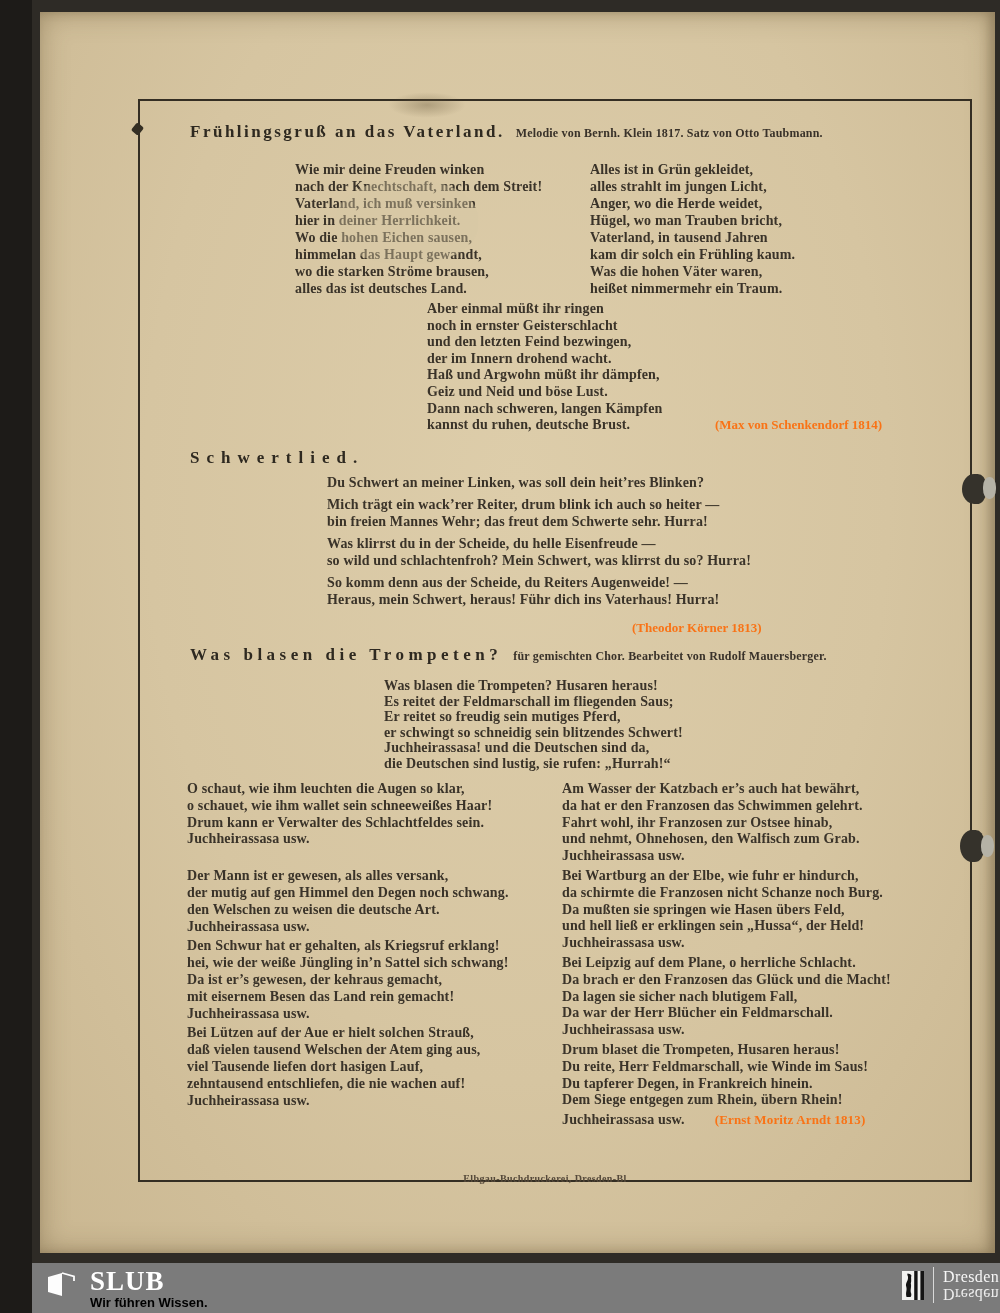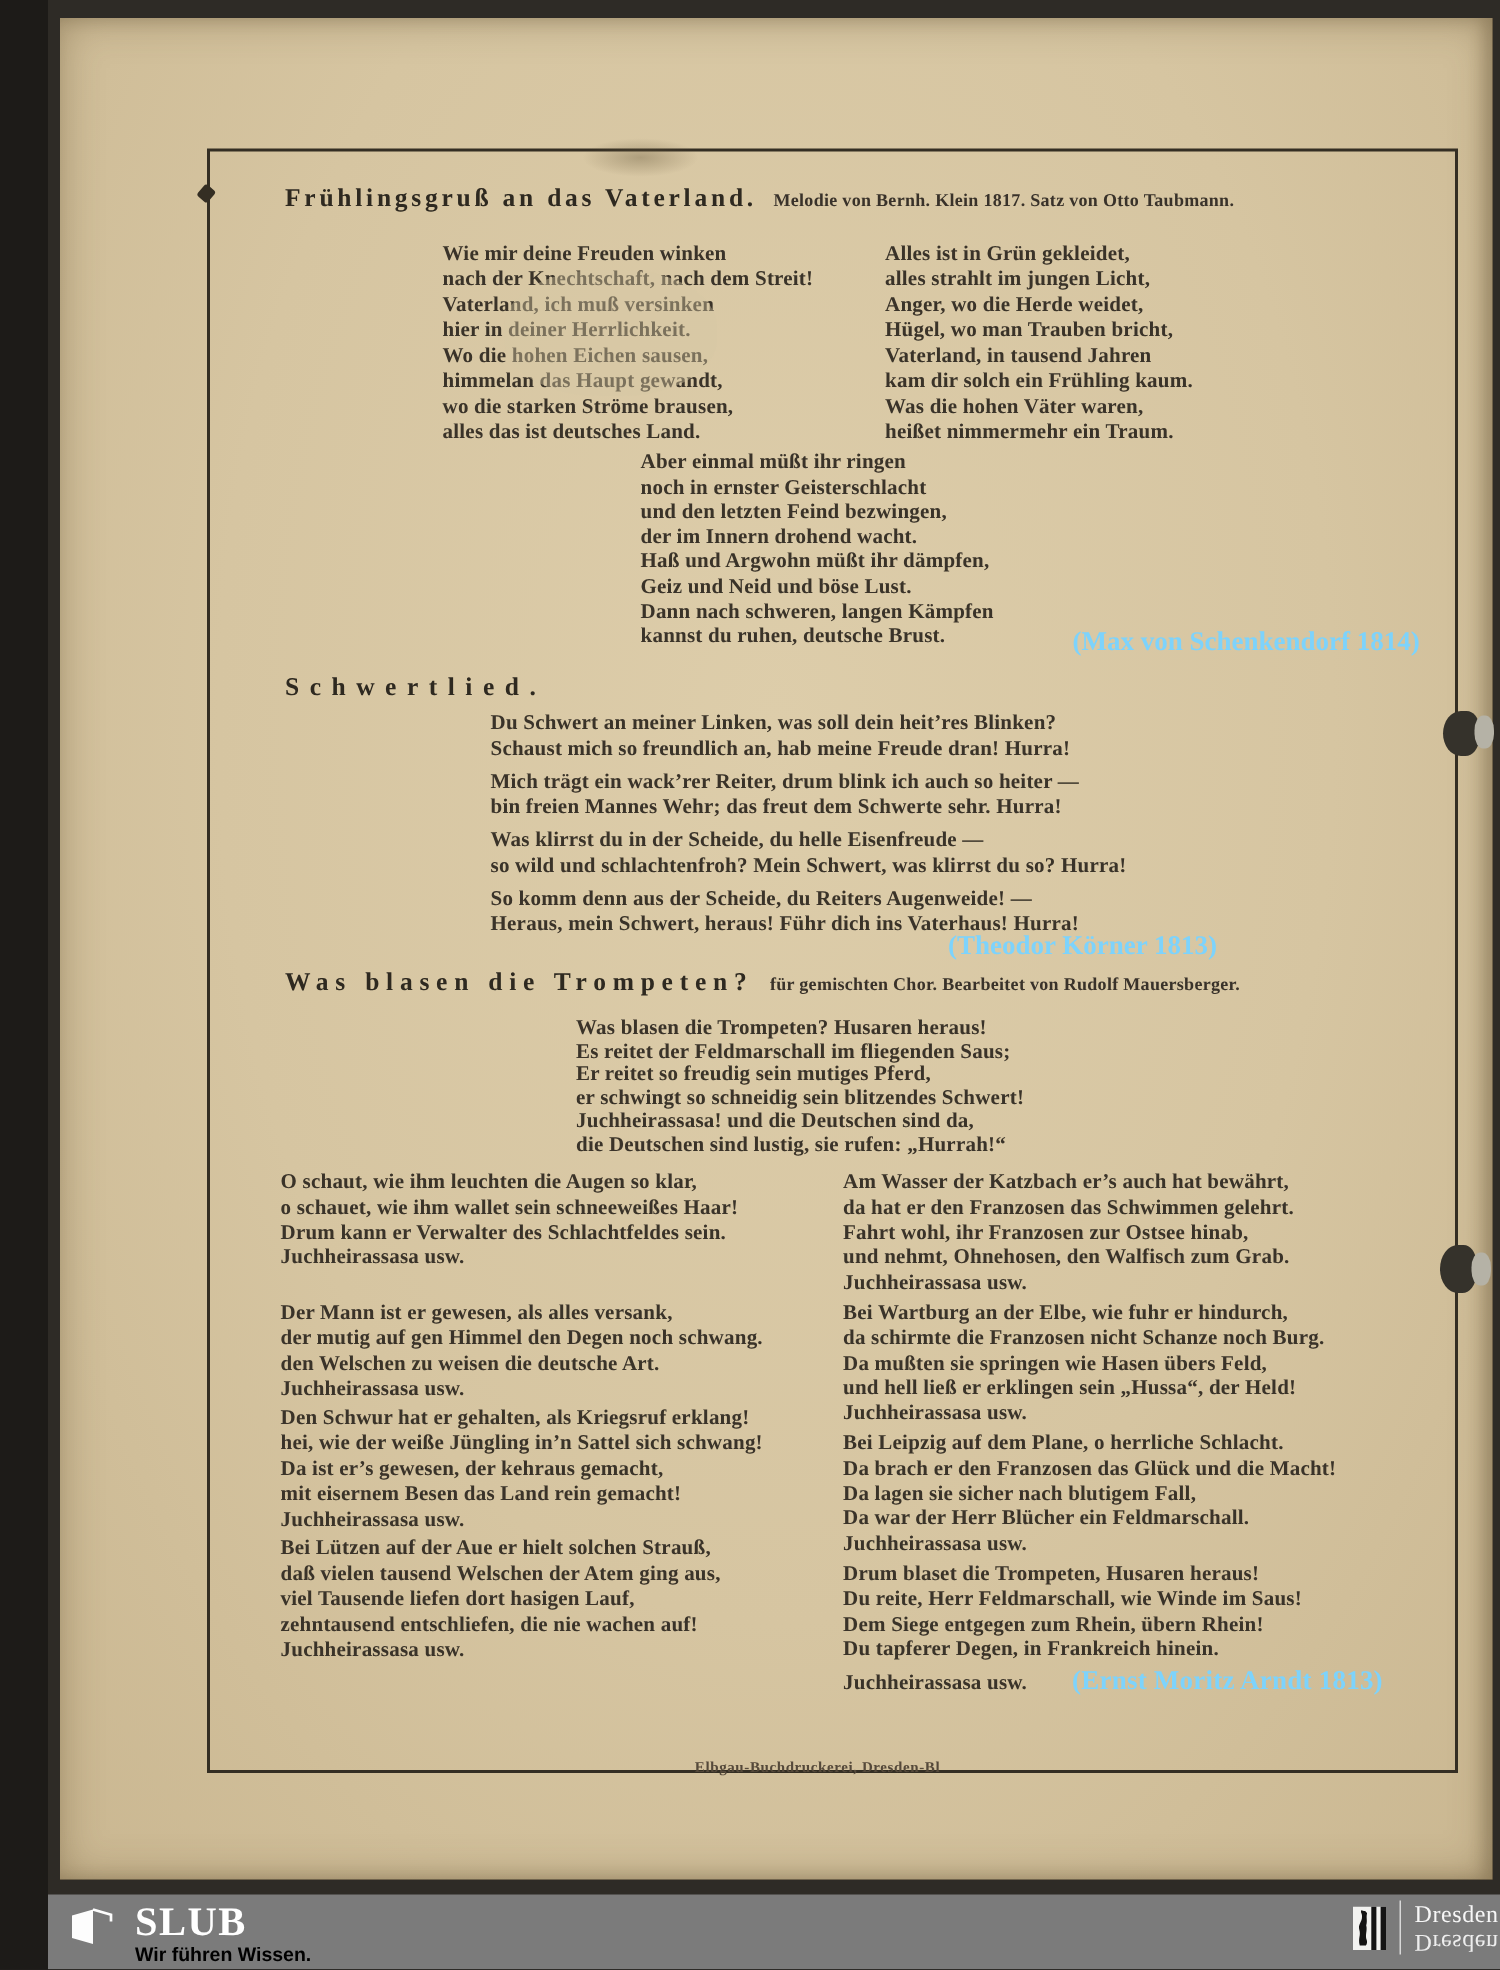--- a/index.html
+++ b/index.html
@@ -26,21 +26,21 @@
   .tblock{position:absolute;color:var(--ink,#3a3329);font-weight:700;z-index:2;}
   .line{white-space:nowrap;}
   .poem{font-size:14px;line-height:16.8px;letter-spacing:.15px;}
   .stanza{margin:0;}
   .song-header{display:flex;align-items:baseline;gap:11px;}
   .h-title{font-size:17px;font-weight:700;color:#2e2920;white-space:nowrap;}
   .t1{letter-spacing:2.5px;}
   .t2{letter-spacing:7px;}
   .t3{letter-spacing:4.5px;}
   .h-sub{font-size:12px;font-weight:700;color:#39322a;white-space:nowrap;letter-spacing:.2px;}
-  .attribution{font-size:18px;font-weight:700;color:#7dd3fc;white-space:nowrap;}
+  .attribution{font-size:13px;font-weight:700;color:#f97316;white-space:nowrap;}
 
   .s1-header{left:158px;top:122px;}
   .s1-left{left:263px;top:161px;line-height:17px;}
   .s1-right{left:558px;top:161px;line-height:17px;}
   .s1-final{left:395px;top:301px;line-height:16.6px;}
   .s1-attr{left:683px;top:417px;}
   .s2-title{left:158px;top:448px;}
   .s2-couplets{left:295px;top:474px;line-height:17px;}
   .s2-couplets .stanza{margin-bottom:5px;}
   .s2-attr{left:600px;top:620px;}
@@ -116,21 +116,20 @@
       <div class="line">Geiz und Neid und böse Lust.</div>
       <div class="line">Dann nach schweren, langen Kämpfen</div>
       <div class="line">kannst du ruhen, deutsche Brust.</div>
     </div>
   <div class="tblock attribution s1-attr">(Max von Schenkendorf 1814)</div>
 
   <div class="tblock h-title t2 s2-title">Schwertlied.</div>
   <div class="tblock poem s2-couplets">
       <div class="stanza">
         <div class="line">Du Schwert an meiner Linken, was soll dein heit’res Blinken?</div>
-        <div class="line">Schaust mich so freundlich an, hab meine Freude dran! Hurra!</div>
       </div>
       <div class="stanza">
         <div class="line">Mich trägt ein wack’rer Reiter, drum blink ich auch so heiter —</div>
         <div class="line">bin freien Mannes Wehr; das freut dem Schwerte sehr. Hurra!</div>
       </div>
       <div class="stanza">
         <div class="line">Was klirrst du in der Scheide, du helle Eisenfreude —</div>
         <div class="line">so wild und schlachtenfroh? Mein Schwert, was klirrst du so? Hurra!</div>
       </div>
       <div class="stanza">
@@ -199,22 +198,22 @@
         <div class="stanza">
           <div class="line">Bei Leipzig auf dem Plane, o herrliche Schlacht.</div>
           <div class="line">Da brach er den Franzosen das Glück und die Macht!</div>
           <div class="line">Da lagen sie sicher nach blutigem Fall,</div>
           <div class="line">Da war der Herr Blücher ein Feldmarschall.</div>
           <div class="line">Juchheirassasa usw.</div>
         </div>
         <div class="stanza">
           <div class="line">Drum blaset die Trompeten, Husaren heraus!</div>
           <div class="line">Du reite, Herr Feldmarschall, wie Winde im Saus!</div>
+          <div class="line">Du tapferer Degen, in Frankreich hinein.</div>
           <div class="line">Dem Siege entgegen zum Rhein, übern Rhein!</div>
-          <div class="line">Du tapferer Degen, in Frankreich hinein.</div>
         </div>
       </div>
     <div class="final-row">
       <span class="line">Juchheirassasa usw.</span>
       <span class="attribution">(Ernst Moritz Arndt 1813)</span>
     </div>
   </div>
 
   <div class="printer">Elbgau-Buchdruckerei, Dresden-Bl</div>
 

